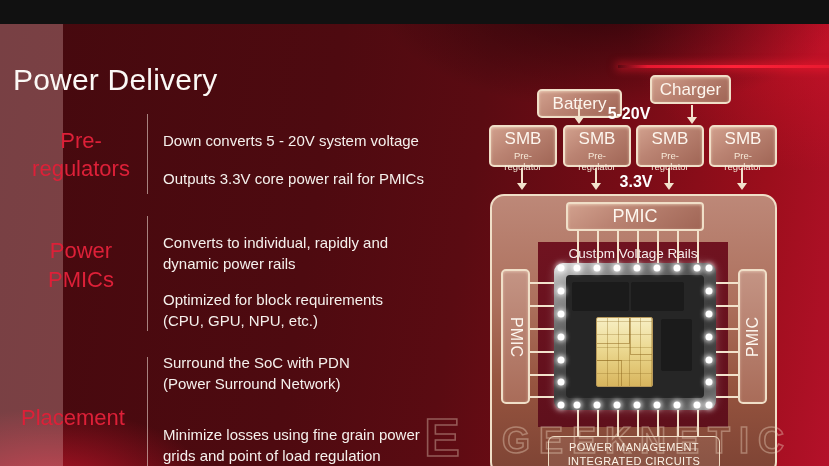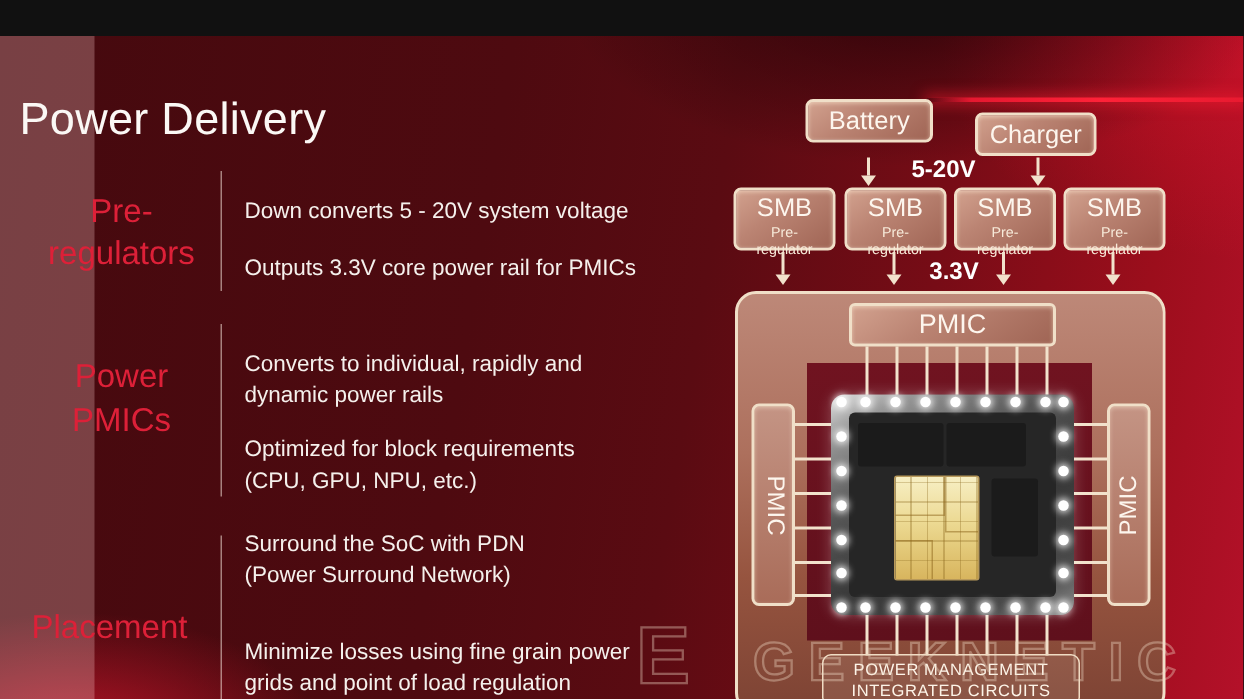--- a/index.html
+++ b/index.html
@@ -107,21 +107,21 @@
   </div>
   <div class="abs body-text" style="left:163px;top:328px;">
     <div>Surround the SoC with PDN</div>
     <div>(Power Surround Network)</div>
   </div>
   <div class="abs body-text" style="left:163px;top:400px;">
     <div>Minimize losses using fine grain power</div>
     <div>grids and point of load regulation</div>
   </div>
 
-  <div class="abs dbox" style="left:537px;top:42px;width:85px;height:29px;line-height:25px;">
+  <div class="abs dbox" style="left:537px;top:65px;width:85px;height:29px;line-height:25px;">
     <span class="big">Battery</span>
   </div>
   <div class="abs dbox" style="left:650px;top:51px;width:81px;height:29px;line-height:25px;">
     <span class="big">Charger</span>
   </div>
 
   <div class="arrow-shaft" style="left:578px;top:81px;height:12px;"></div>
   <div class="arrow-head" style="left:574px;top:93px;"></div>
   <div class="arrow-shaft" style="left:691px;top:81px;height:12px;"></div>
   <div class="arrow-head" style="left:687px;top:93px;"></div>
@@ -166,20 +166,21 @@
   <div class="arrow-head" style="left:737px;top:159px;"></div>
   <div class="volt" style="left:606px;top:149px;width:60px;">3.3V</div>
 
   <div class="abs container-box" style="left:490px;top:170px;width:287px;height:282px;"></div>
 
   <div class="abs dbox" style="left:566px;top:178px;width:138px;height:29px;line-height:25px;border-radius:4px;">
     <span style="font-size:18px;font-weight:500;">PMIC</span>
   </div>
 
   <div class="abs maroon" style="left:538px;top:218px;width:190px;height:185px;"></div>
+  <div class="abs cvr-label" style="left:538px;top:222px;width:190px;">Custom Voltage Rails</div>
 
   <div class="abs" id="connector-layer" style="left:0;top:0;width:829px;height:466px;">
       <div class="cline" style="left: 577px; top: 207px; width: 2px; height: 36px;"></div>
       <div class="cline" style="left: 597px; top: 207px; width: 2px; height: 36px;"></div>
       <div class="cline" style="left: 617px; top: 207px; width: 2px; height: 36px;"></div>
       <div class="cline" style="left: 637px; top: 207px; width: 2px; height: 36px;"></div>
       <div class="cline" style="left: 657px; top: 207px; width: 2px; height: 36px;"></div>
       <div class="cline" style="left: 677px; top: 207px; width: 2px; height: 36px;"></div>
       <div class="cline" style="left: 697px; top: 207px; width: 2px; height: 36px;"></div>
       <div class="cline" style="left: 577px; top: 383px; width: 2px; height: 30px;"></div>

